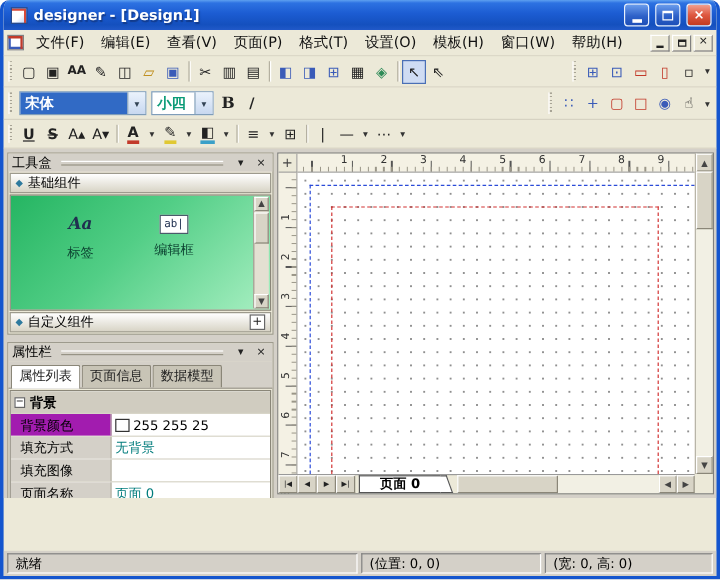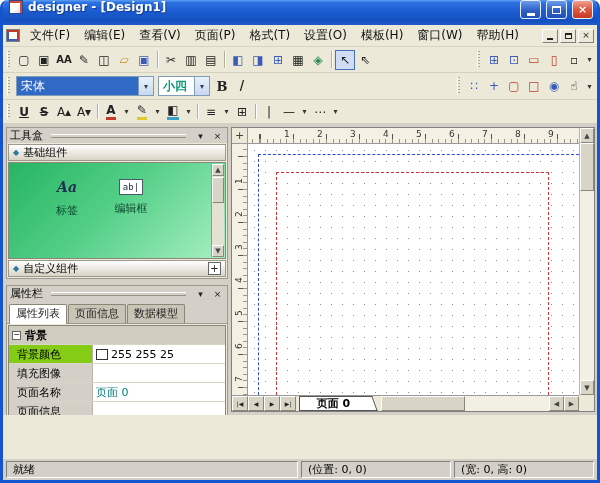--- a/index.html
+++ b/index.html
@@ -3,21 +3,21 @@
 <meta charset="utf-8">
 <style>
   html,body{margin:0;padding:0;}
   *{box-sizing:border-box;}
   body{width:600px;height:483px;font-family:"DejaVu Sans","Liberation Sans",sans-serif;font-size:12px;background:#fff;}
   i{font-style:normal;}
   .window{width:600px;height:483px;display:flex;flex-direction:column;border:3px solid #1455CE;border-top:none;
     border-radius:8px 8px 0 0;overflow:hidden;background:#ECE9D8;}
 
   
-  .titlebar{flex:0 0 25px;display:flex;align-items:flex-start;gap:5px;padding:0 4px 0 6px;
+  .titlebar{flex:0 0 25px;display:flex;align-items:center;gap:5px;padding:0 4px 0 6px;
     background:linear-gradient(180deg,#5EA0F0 0%,#2D72E2 10%,#1C5CD2 45%,#1450BE 82%,#2159C8 100%);}
   .title-icon{width:14px;height:14px;background:linear-gradient(135deg,#ffffff 55%,#BBD2F6);border:1px solid #2A4A8A;
     box-shadow:inset -2px 2px 0 #D64A3A;}
   .title-text{flex:1;color:#fff;font-weight:bold;text-shadow:1px 1px 1px #123A8A;white-space:nowrap;}
   .tb-btn{width:21px;height:19px;border-radius:3px;border:1px solid #E8F0FC;display:flex;align-items:center;justify-content:center;
     color:#fff;font-weight:bold;font-size:11px;background:linear-gradient(180deg,#6A9CEC,#2E61C8 55%,#1D4FB8);}
   .tb-btn.close{background:linear-gradient(180deg,#F0A090,#DE5840 50%,#C23A20);}
   .min-glyph{width:8px;height:3px;background:#fff;margin-top:9px;}
   .restore-glyph{width:9px;height:8px;border:1px solid #fff;border-top-width:2px;}
 
@@ -41,21 +41,21 @@
   .tbtn{min-width:20px;height:20px;padding:0 1px;display:flex;align-items:center;justify-content:center;
     color:#222;font-size:12px;line-height:1;border:1px solid transparent;cursor:default;}
   .tbtn.small-label{font-size:10px;font-weight:bold;}
   .tbtn.pressed{border:1px solid #4A6FB5;background:#CFDCF3;}
   .drop{width:11px;height:20px;display:flex;align-items:center;justify-content:center;font-size:8px;color:#333;}
   .c-r{color:#C23A2A;} .c-b{color:#3A5BB8;} .c-y{color:#C09020;} .c-g{color:#2E8B57;}
   .combo{display:flex;align-items:stretch;height:20px;margin:0 2px;border:1px solid #7F9DB9;background:#fff;}
   .combo .cval{flex:1;display:flex;align-items:center;padding:0 4px;white-space:nowrap;overflow:hidden;}
   .combo .cbtn{width:15px;display:flex;align-items:center;justify-content:center;border-left:1px solid #7F9DB9;
     background:linear-gradient(180deg,#EAF2FC,#C8D8F0);font-size:8px;color:#345;}
-  .font-combo{width:138px;} .font-combo .cval{background:#316AC5;color:#fff;}
+  .font-combo{width:106px;font-weight:bold;} .font-combo .cval{background:#316AC5;color:#fff;}
   .size-combo{width:52px;} .size-combo .cval{color:#0B9B77;font-weight:bold;}
   .bold-btn{font-family:"DejaVu Serif","Liberation Serif",serif;font-weight:bold;font-size:13px;}
   .italic-btn{font-family:"DejaVu Serif","Liberation Serif",serif;font-style:italic;font-weight:bold;}
   .u-btn{text-decoration:underline;font-weight:bold;}
   .s-btn{text-decoration:line-through;font-weight:bold;}
   .bar-red{border-bottom:3px solid #C23A2A;padding-bottom:1px;font-weight:bold;}
   .bar-yellow{border-bottom:3px solid #E0C832;padding-bottom:1px;}
   .bar-teal{border-bottom:3px solid #3AA0C8;padding-bottom:1px;}
 
   
@@ -70,21 +70,21 @@
   .panel-btn{width:13px;height:12px;display:flex;align-items:center;justify-content:center;font-size:9px;color:#222;
     border:1px solid transparent;}
   .section-btn{flex:0 0 17px;display:flex;align-items:center;gap:4px;padding:0 4px;font-size:11px;
     background:linear-gradient(180deg,#FFFFFF,#D8D4C6);border:1px solid #9D9A8D;margin:1px;}
   .sec-ico{font-size:8px;color:#2E7A9E;}
   .plusbox{width:13px;height:13px;background:#fff;border:1px solid #666;display:flex;align-items:center;justify-content:center;
     font-size:10px;line-height:1;color:#222;}
   .green-area{flex:1;position:relative;margin:0 1px;border:1px solid #8A8678;
     background:linear-gradient(135deg,#25B562 0%,#52CE86 45%,#A8EFC2 100%);}
   .comp{position:absolute;top:14px;width:64px;display:flex;flex-direction:column;align-items:center;gap:6px;cursor:default;}
-  .comp1{left:26px;} .comp2{left:90px;}
+  .comp1{left:26px;} .comp2{left:104px;}
   .comp-ico{height:20px;display:flex;align-items:center;justify-content:center;
     font-family:"DejaVu Serif","Liberation Serif",serif;font-style:italic;font-weight:bold;font-size:14px;color:#203050;}
   .comp-ico.boxed{font-family:"DejaVu Sans Mono","Liberation Mono",monospace;font-style:normal;font-weight:normal;font-size:9px;
     background:#fff;border:1px solid #4A5A6A;padding:2px 3px;height:16px;margin-top:2px;}
   .comp-label{font-size:11px;color:#0D4432;}
   .mini-scroll{position:absolute;top:1px;right:1px;bottom:1px;width:13px;background:#E4E0D2;border-left:1px solid #9D9A8D;
     display:flex;flex-direction:column;}
   .mini-btn{flex:0 0 12px;display:flex;align-items:center;justify-content:center;font-size:7px;color:#444;
     background:#D8D4C6;border:1px solid;border-color:#fff #8A8678 #8A8678 #fff;}
   .mini-track{flex:1;position:relative;}
@@ -94,21 +94,21 @@
   .tabs{flex:0 0 18px;display:flex;align-items:flex-end;padding:2px 2px 0 2px;gap:1px;background:#D4D0C8;border-bottom:1px solid #9D9A8D;}
   .tab{padding:1px 6px 2px 6px;font-size:11px;background:#C8C4B6;border:1px solid #8A8678;border-bottom:none;
     border-radius:2px 2px 0 0;color:#222;}
   .tab.active{background:#FFFFFF;position:relative;top:1px;padding-bottom:3px;}
   .pgrid{flex:1;display:flex;flex-direction:column;background:#fff;border:1px solid #8A8678;margin:1px;overflow:hidden;}
   .prow{flex:0 0 19px;display:flex;border-bottom:1px solid #D8D5C8;font-size:11px;}
   .prow.group{background:#D0CCC0;align-items:center;gap:4px;padding-left:3px;font-weight:bold;}
   .collapse{width:9px;height:9px;background:#fff;border:1px solid #666;display:flex;align-items:center;justify-content:center;
     font-size:8px;line-height:1;font-weight:normal;}
   .plabel{flex:0 0 84px;background:#D4D0C8;border-right:1px solid #B8B5A8;display:flex;align-items:center;padding:0 3px 0 8px;}
-  .prow.sel .plabel{background:#84cc16;}
+  .prow.sel .plabel{background:#a21caf;}
   .pval{flex:1;display:flex;align-items:center;gap:3px;padding:0 3px;white-space:nowrap;overflow:hidden;}
   .pval.teal{color:#007C7C;}
   .swatch{width:12px;height:11px;background:#FFFFFF;border:1px solid #333;flex:0 0 12px;}
   .pfill{flex:1;background:linear-gradient(90deg,#D4D0C8 0 84px,#B8B5A8 84px 85px,#fff 85px);}
 
   
   .canvas-wrap{flex:1;position:relative;margin:3px 2px 3px 0;border:1px solid #808080;background:#ECE9D8;overflow:hidden;}
   .ruler-corner{position:absolute;left:0;top:0;width:16px;height:16px;background:#ECE9D8;border-right:1px solid #999;
     border-bottom:1px solid #999;display:flex;align-items:center;justify-content:center;font-size:11px;color:#444;}
   .hruler{position:absolute;left:16px;top:0;right:15px;height:16px;background:#F4F1E4;border-bottom:1px solid #999;
@@ -449,20 +449,24 @@
             <span>背景</span>
           </div>
           <div class="prow sel">
             <div class="plabel">背景颜色</div>
             <div class="pval">
               <span class="swatch"></span>
               <span>255 255 25</span>
             </div>
           </div>
           <div class="prow">
+            <div class="plabel">填充方式</div>
+            <div class="pval teal">无背景</div>
+          </div>
+          <div class="prow">
             <div class="plabel">填充图像</div>
             <div class="pval"></div>
           </div>
           <div class="prow">
             <div class="plabel">页面名称</div>
             <div class="pval teal">页面 0</div>
           </div>
           <div class="prow">
             <div class="plabel">页面信息</div>
             <div class="pval"></div>

